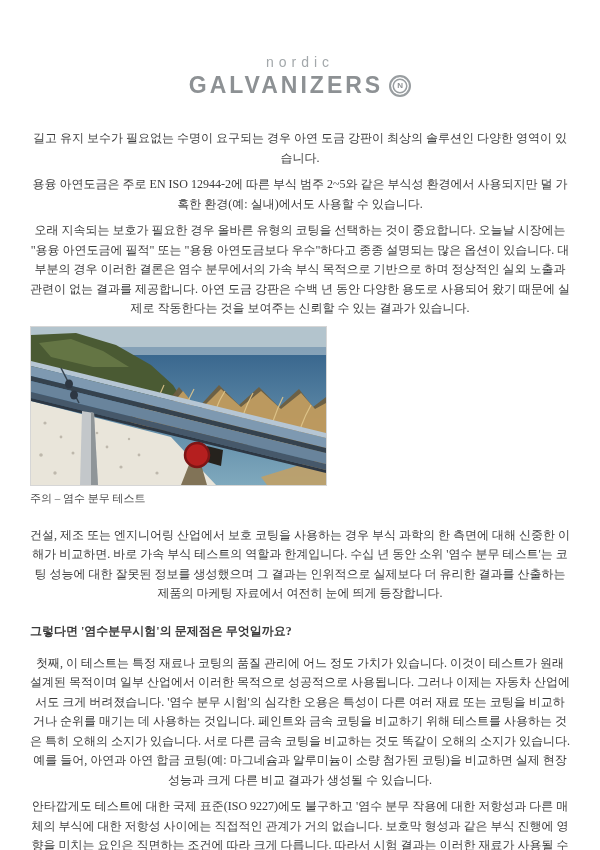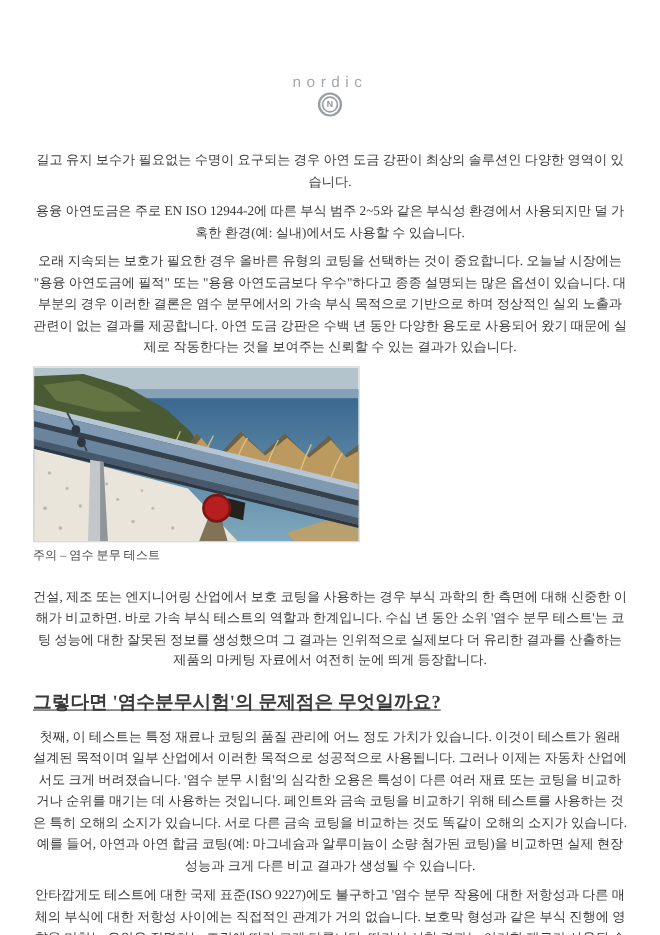--- a/index.html
+++ b/index.html
@@ -5,21 +5,21 @@
   * { margin: 0; padding: 0; box-sizing: border-box; }
   html, body { width: 600px; height: 850px; overflow: hidden; }
   body {
     background: #ffffff;
     font-family: "Liberation Serif", "DejaVu Serif", serif;
     color: #3a3a3a;
   }
   .page { width: 600px; height: 850px; position: relative; }
 
   
-  header.logo { padding-top: 54px; text-align: center; margin-top: 12px; }
+  header.logo { padding-top: 54px; text-align: center; }
   .logo-top {
     font-family: "Liberation Sans", "DejaVu Sans", sans-serif;
     font-size: 14px; letter-spacing: 5px; color: #a3a8ab;
   }
   .logo-main-row {
     margin-top: 2px;
     display: flex; align-items: center; justify-content: center; gap: 6px;
   }
   .logo-main {
     font-family: "Liberation Sans", "DejaVu Sans", sans-serif;
@@ -48,30 +48,31 @@
     border: 1px solid #d6d6d6;
     margin: 4px 0 5px 0;
     line-height: 0;
   }
   figure.photo svg { width: 295px; height: 158px; }
   .caption { font-size: 11px; color: #4a4a4a; margin: 0 0 20px 0; line-height: 15px; }
 
   
   h2.sec-title { font-size: 12.5px; font-weight: normal; margin: 0 0 13px 0; line-height: 19px; }
   h2.sec-title strong { font-weight: bold; }
-  h3.sec-title { font-size: 17px; font-weight: bold; margin: 18px 0 13px 0; line-height: 19px; text-decoration: underline; }
+  h3.sec-title { font-size: 12px; font-weight: bold; margin: 18px 0 13px 0; line-height: 19px; }
 </style>
 </head>
 <body>
 
 <div class="page">
 
   <header class="logo">
     <div class="logo-top">nordic</div>
     <div class="logo-main-row">
+      <span class="logo-main">GALVANIZERS</span>
       <span class="logo-icon">
           <span class="logo-icon-letter">N</span>
         </span>
     </div>
   </header>
 
   <main>
     <p>길고 유지 보수가 필요없는 수명이 요구되는 경우 아연 도금 강판이 최상의 솔루션인 다양한 영역이 있습니다.</p>
     <p>용융 아연도금은 주로 EN ISO 12944-2에 따른 부식 범주 2~5와 같은 부식성 환경에서 사용되지만 덜 가혹한 환경(예: 실내)에서도 사용할 수 있습니다.</p>
     <p>오래 지속되는 보호가 필요한 경우 올바른 유형의 코팅을 선택하는 것이 중요합니다. 오늘날 시장에는 "용융 아연도금에 필적" 또는 "용융 아연도금보다 우수"하다고 종종 설명되는 많은 옵션이 있습니다. 대부분의 경우 이러한 결론은 염수 분무에서의 가속 부식 목적으로 기반으로 하며 정상적인 실외 노출과 관련이 없는 결과를 제공합니다. 아연 도금 강판은 수백 년 동안 다양한 용도로 사용되어 왔기 때문에 실제로 작동한다는 것을 보여주는 신뢰할 수 있는 결과가 있습니다.</p>

